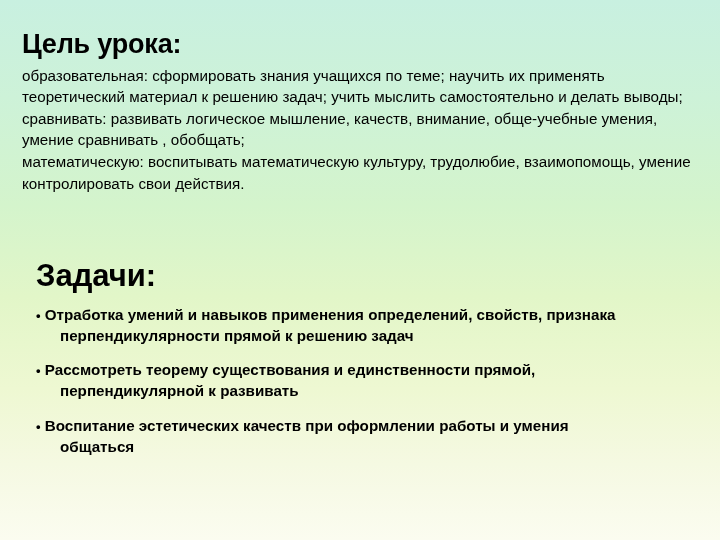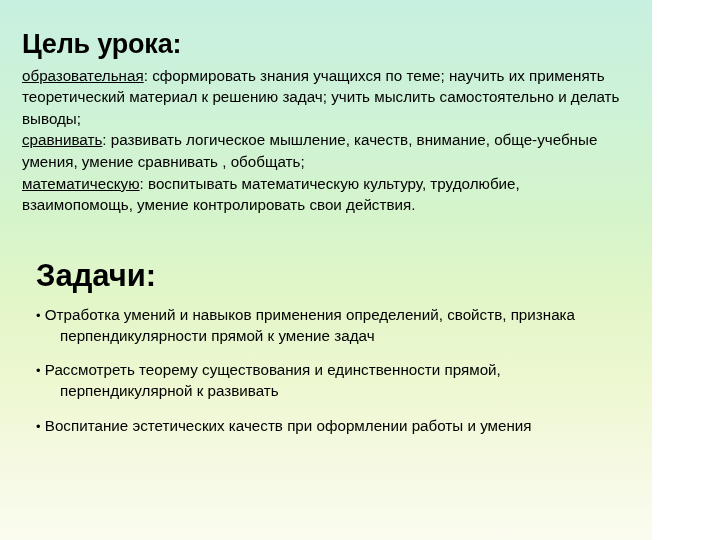--- a/index.html
+++ b/index.html
@@ -7,21 +7,21 @@
     padding: 0;
   }
   body {
     width: 720px;
     height: 540px;
     font-family: "Liberation Sans", sans-serif;
     background: #ffffff;
   }
   .slide {
     position: relative;
-    width: 652px;
+    width: 720px;
     height: 540px;
     box-sizing: border-box;
     background: linear-gradient(to bottom, #c8f0e0 0%, #cdf2d8 18%, #d4f4cc 38%, #e2f6c8 55%, #eef8d2 72%, #f5f9e2 86%, #fbfcf0 100%);
     overflow: hidden;
   }
   .content {
     position: absolute;
     left: 22px;
     top: 30px;
     right: 18px;
@@ -37,21 +37,20 @@
   .goal-body {
     font-size: 15.2px;
     color: #000000;
     line-height: 1.42;
     margin-bottom: 2px;
   }
   .goal-body p {
     margin: 0;
   }
   .u {
-    text-decoration: underline;
   }
   .tasks-block {
     position: absolute;
     left: 36px;
     top: 258px;
     right: 24px;
   }
   .tasks-title {
     font-size: 31px;
     font-weight: bold;
@@ -59,20 +58,21 @@
     line-height: 1.15;
     margin-bottom: 10px;
   }
   .task-item {
     font-size: 15.2px;
     color: #000000;
     line-height: 1.40;
     margin-bottom: 13px;
     padding-left: 12px;
     text-indent: -12px;
+    font-weight: bold;
   }
   .task-item .bullet {
     font-size: 13px;
   }
   .task-item .task-text {
     display: inline;
   }
   .task-item .indent-line {
     display: block;
     text-indent: 0;
@@ -92,29 +92,30 @@
       <p><span class="u">математическую</span><span>:  воспитывать математическую культуру, трудолюбие, взаимопомощь, умение контролировать свои действия.</span></p>
     </div>
   </div>
 
   <div class="tasks-block">
     <div class="tasks-title">Задачи:</div>
 
     <div class="task-item">
       <span class="bullet">•</span>
       <span class="task-text">Отработка умений и навыков применения определений, свойств, признака</span>
-      <span class="indent-line">перпендикулярности прямой к умение задач</span>
+      <span class="indent-line">перпендикулярности прямой к решению задач</span>
     </div>
 
     <div class="task-item">
       <span class="bullet">•</span>
       <span class="task-text">Рассмотреть теорему существования и  единственности прямой,</span>
       <span class="indent-line">перпендикулярной к развивать</span>
     </div>
 
 
     <div class="task-item">
       <span class="bullet">•</span>
       <span class="task-text">Воспитание эстетических качеств при оформлении работы и умения</span>
+      <span class="indent-line">общаться</span>
     </div>
   </div>
 
 </div>
 
 </body></html>

